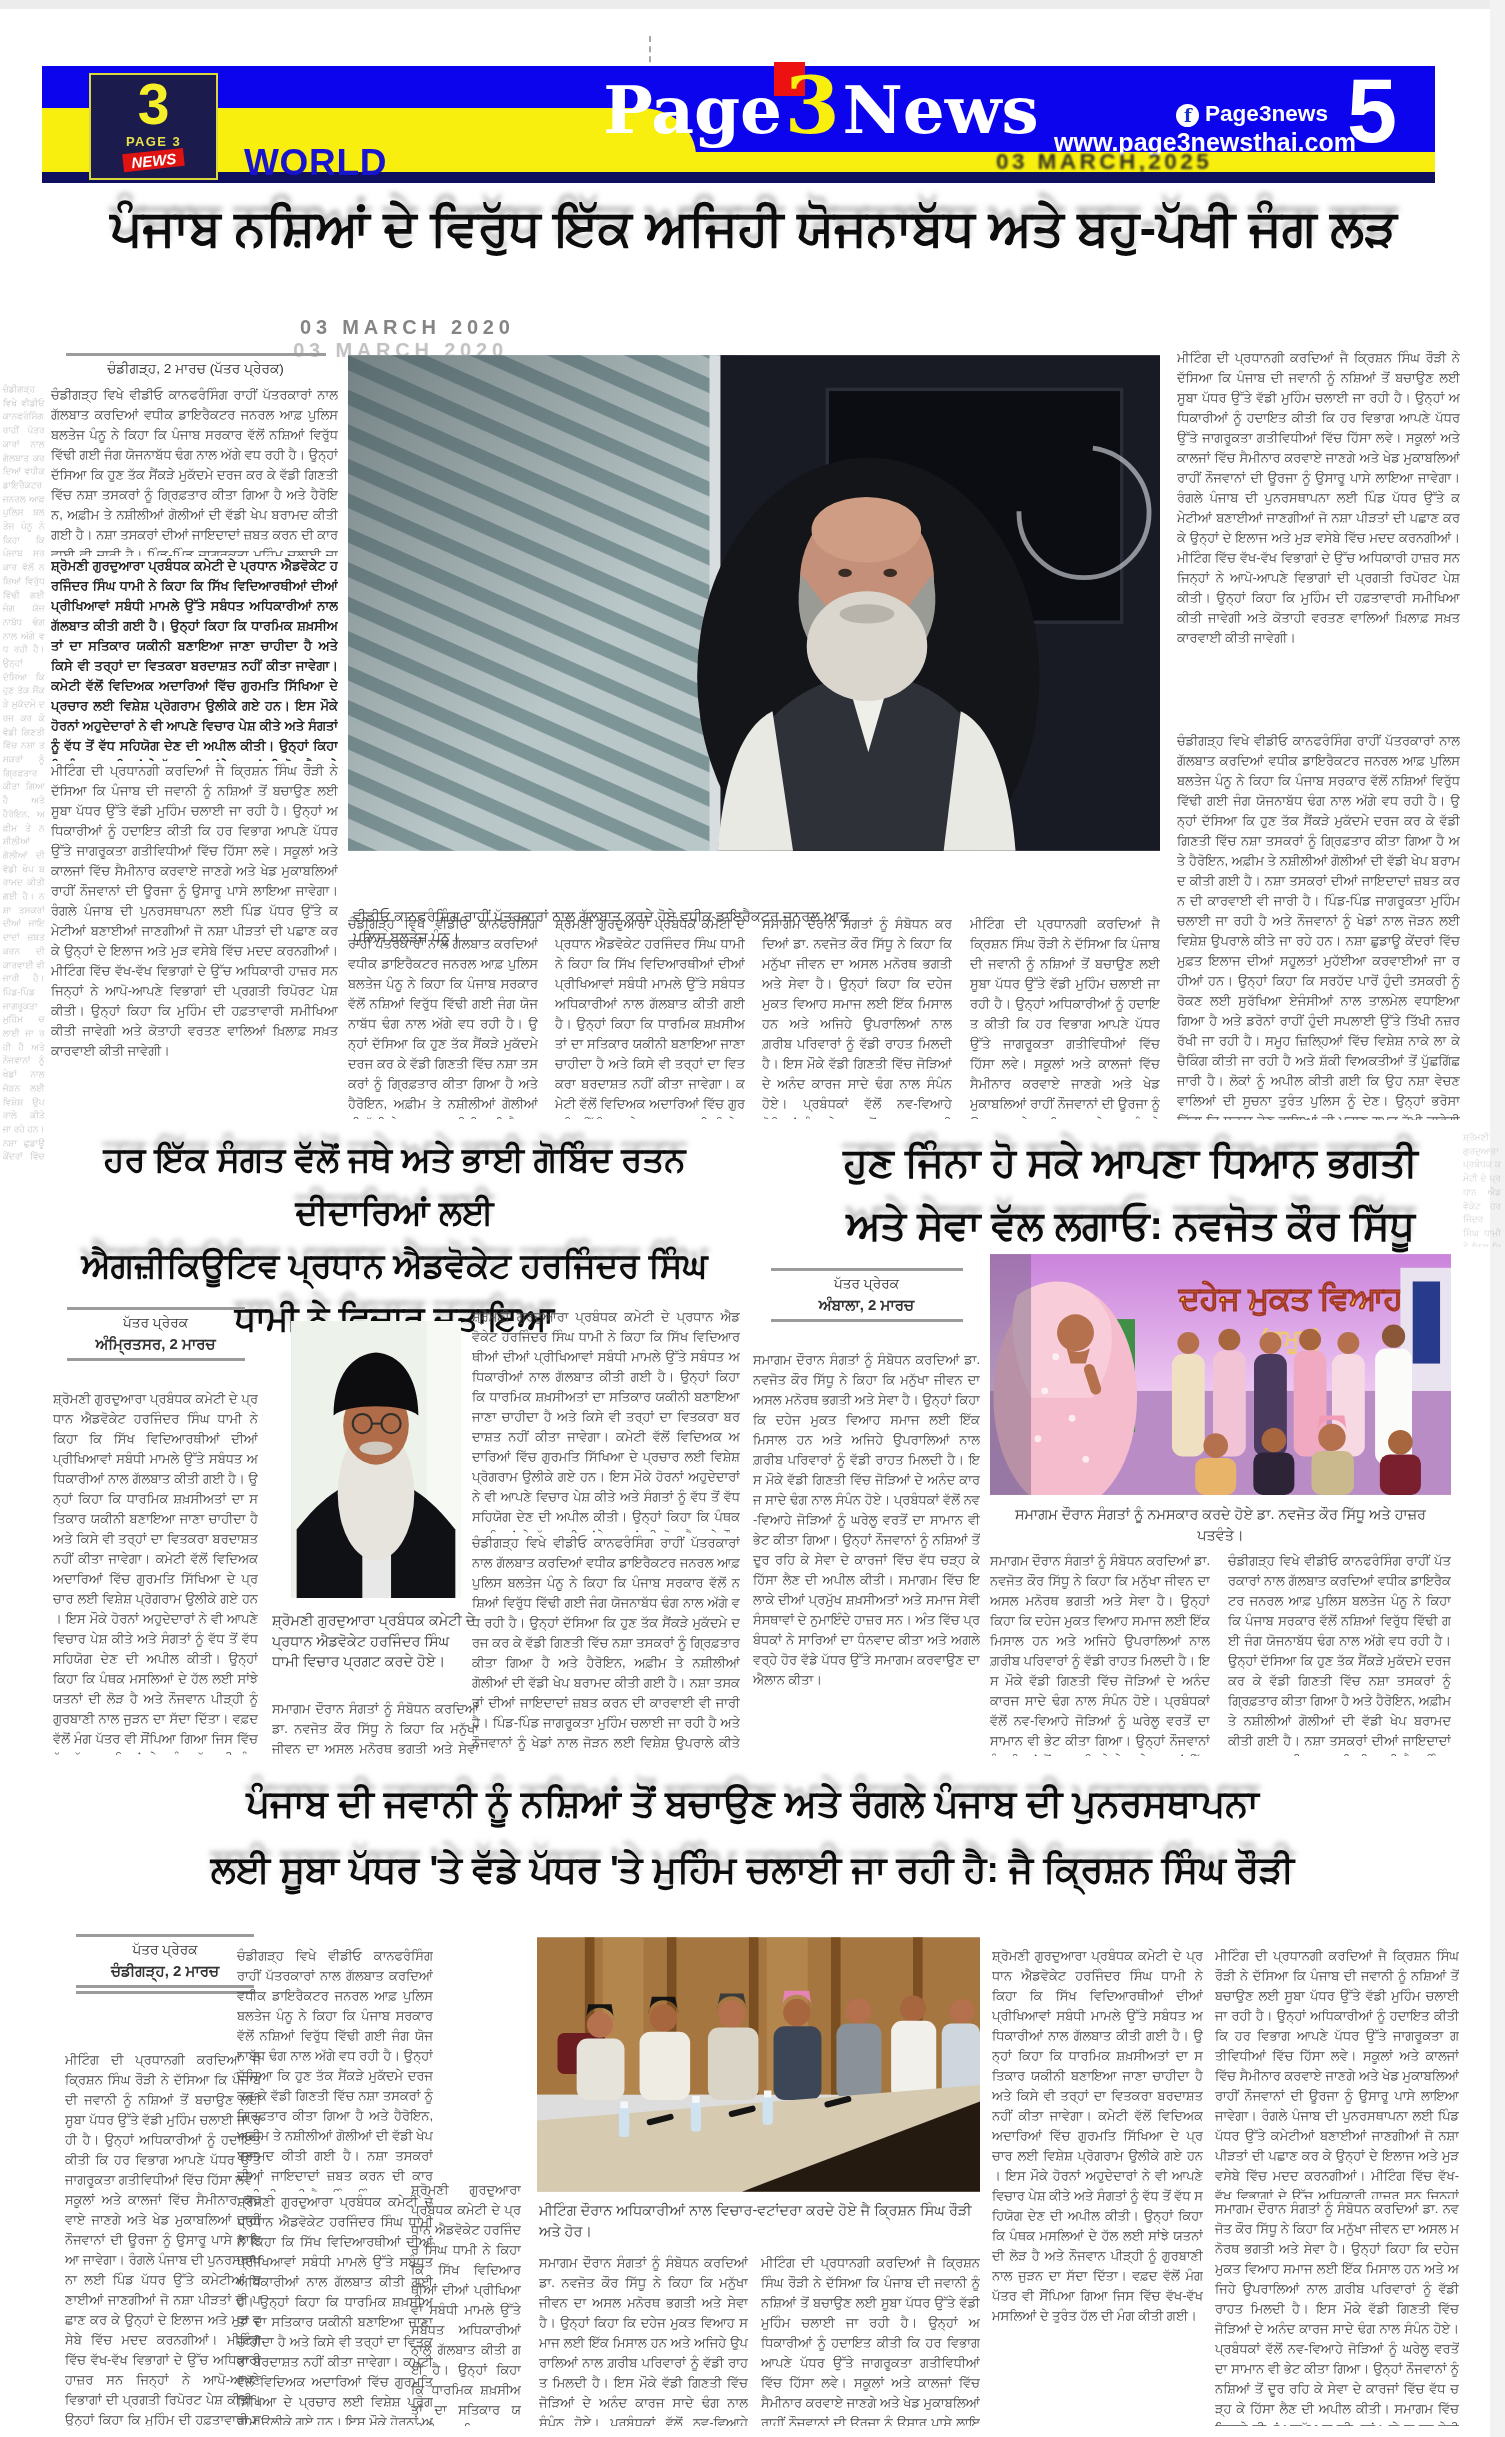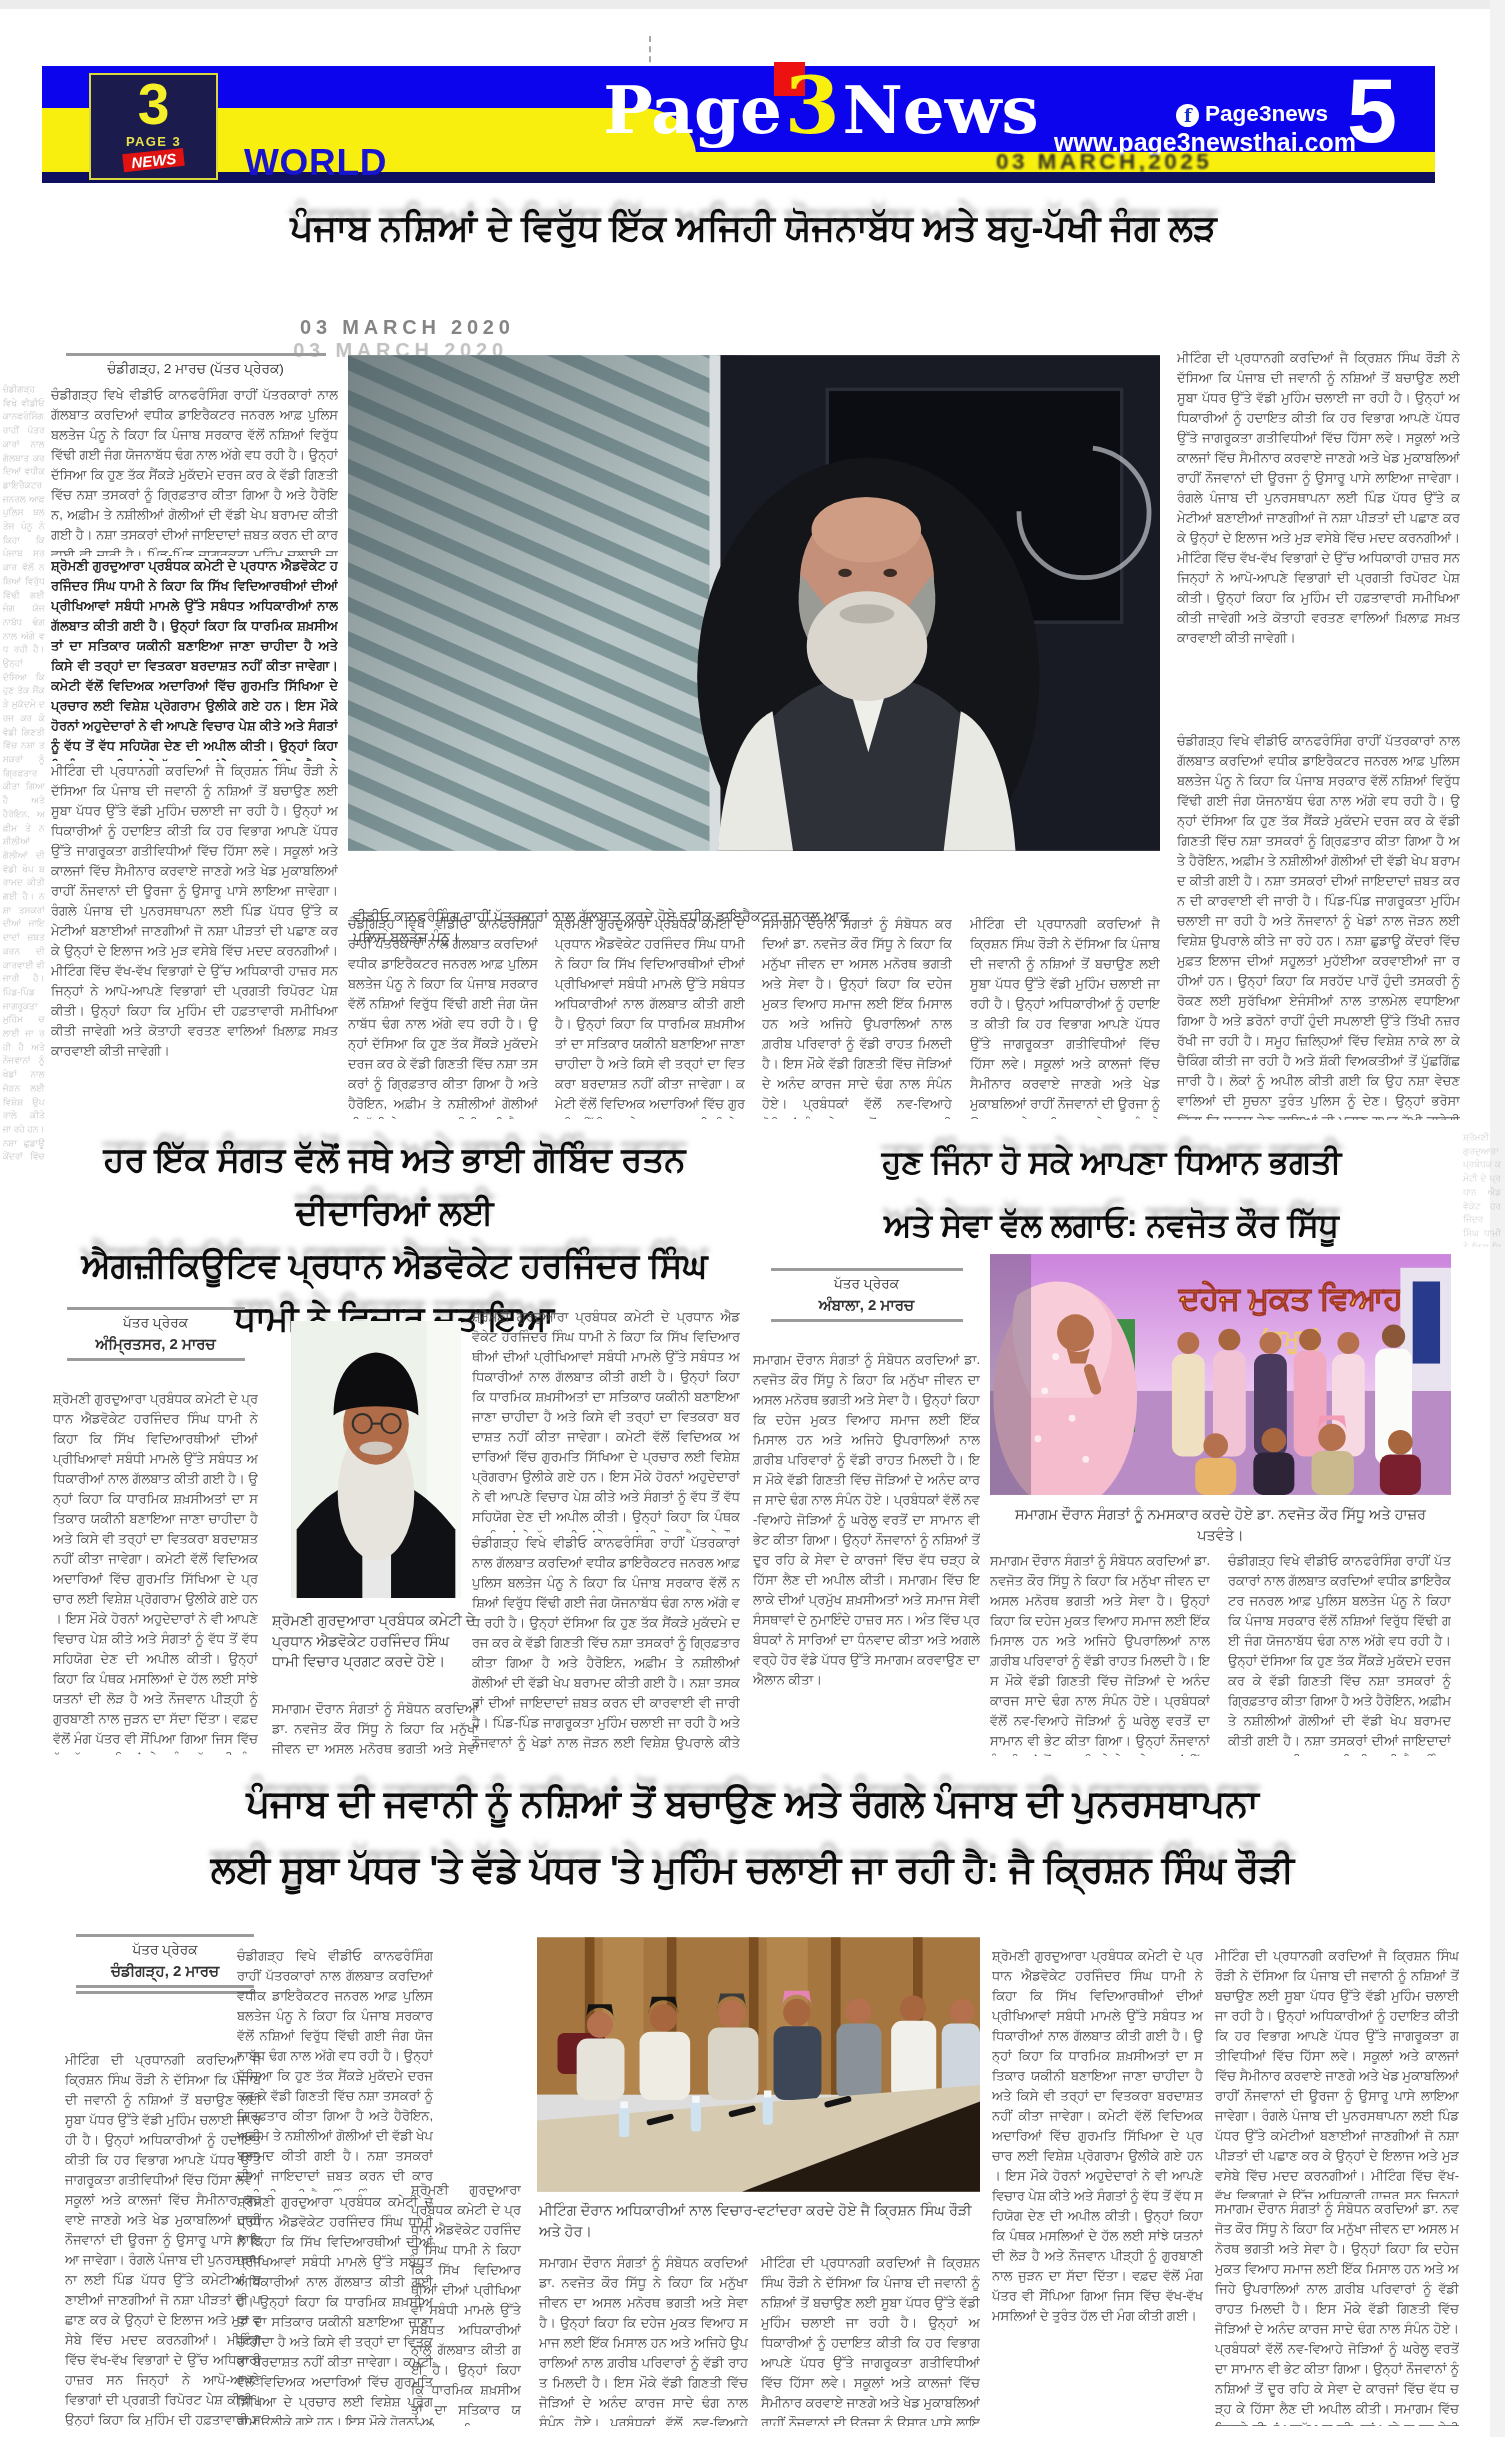--- a/index.html
+++ b/index.html
@@ -27,23 +27,23 @@
   .fbicon{display:inline-block;width:23px;height:23px;border-radius:50%;background:#fff;color:#1a2fd0;
           font-family:"DejaVu Serif",serif;font-weight:bold;text-align:center;line-height:23px;font-size:18px;
           vertical-align:middle;margin-right:5.5px;}
   .site-row{font-size:25px;font-weight:bold;line-height:31.5px;}
   .page-num{position:absolute;left:1347px;top:60px;font-size:90px;font-weight:bold;color:#fff;}
   .date-strip{position:absolute;left:996px;top:149px;width:322px;font-size:22.6px;font-weight:bold;color:#222;
               letter-spacing:3.4px;filter:blur(1.1px);opacity:.9;}
   
   .headline{position:absolute;font-weight:800;color:#0c0c0c;text-align:center;
             text-shadow:0 -8.2px 4.8px rgba(125,125,125,.5);}
-  .h-main{left:47px;top:198px;width:1413px;font-size:36px;line-height:60px;}
+  .h-main{left:47px;top:198px;width:1413px;font-size:50px;line-height:60px;}
   .h-dhami{left:47px;top:1133px;width:695px;font-size:34px;line-height:53px;}
-  .h-sidhu{left:755px;top:1131px;width:713px;font-size:32px;line-height:63px;}
+  .h-sidhu{left:774px;top:1131px;width:713px;font-size:40px;line-height:63px;}
   .h-rori{left:44px;top:1771px;width:1417px;font-size:37px;line-height:66px;}
   .watermark{position:absolute;left:300px;top:316px;font-size:20px;font-weight:bold;color:#858585;
              letter-spacing:4.8px;text-shadow:-6.8px 22.6px 0.7px rgba(140,140,140,.55);}
   
   .col{position:absolute;font-size:13px;line-height:20px;color:#4a4a4a;text-align:justify;
        word-break:break-all;overflow:hidden;}
   .col .boldish{color:#262626;font-weight:bold;overflow:hidden;}
   .col .part{overflow:hidden;}
   .byline-block{position:absolute;text-align:center;color:#333;}
   .rule{height:3.4px;background:#9b9b9b;margin:2.7px auto;}

